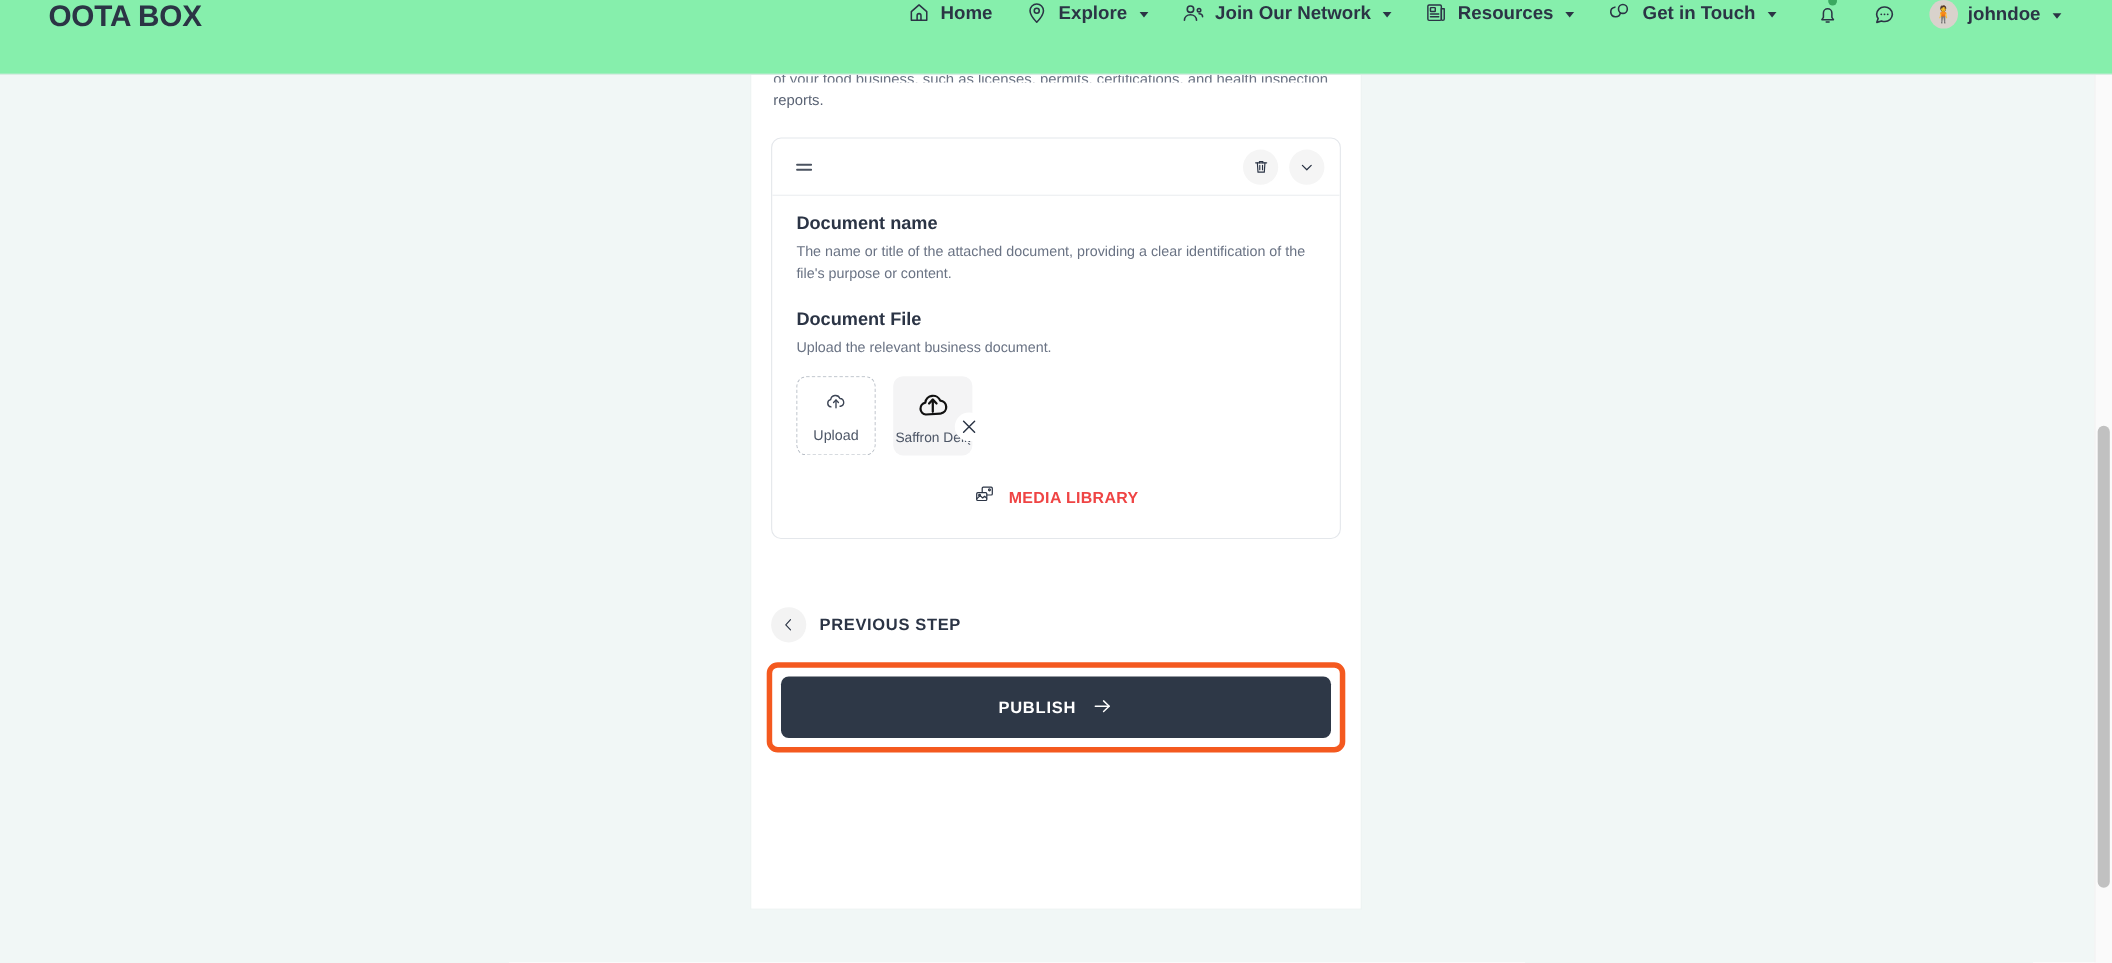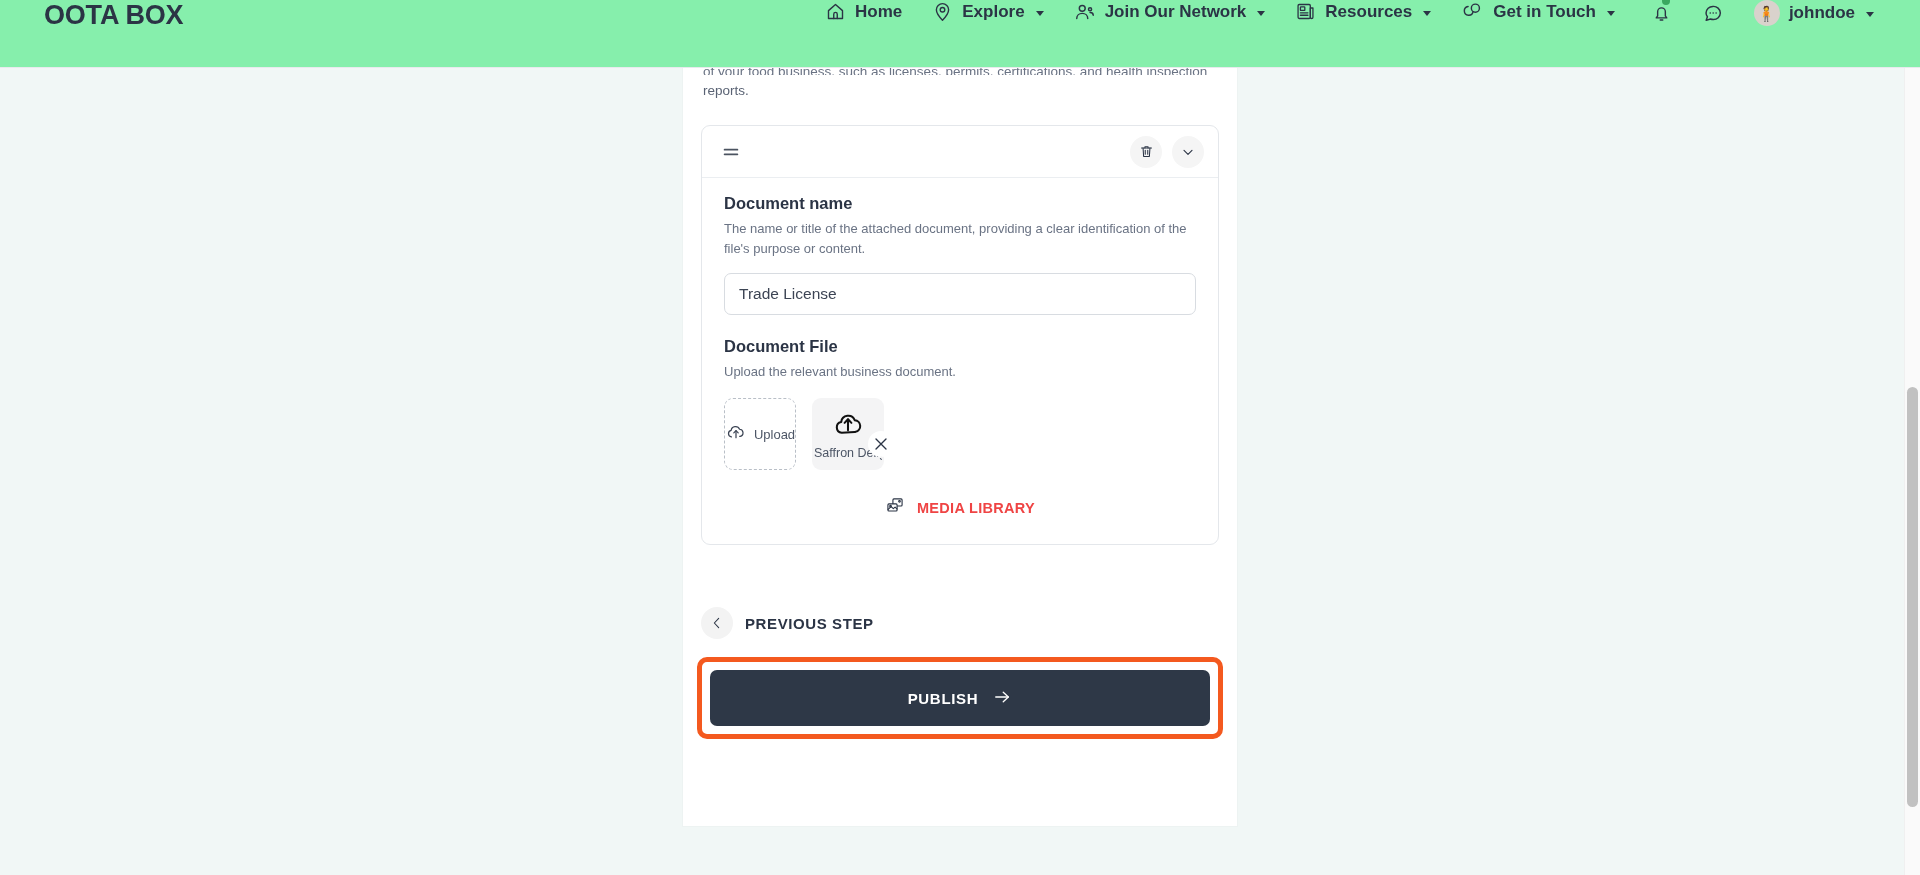--- a/index.html
+++ b/index.html
@@ -179,21 +179,21 @@
     margin-top: 16px;
     display: flex;
     align-items: flex-start;
     gap: 16px;
   }
   .upload-box {
     width: 72px; height: 72px;
     border: 1.5px dashed #b9bfc7;
     border-radius: 9px;
     display: flex;
-    flex-direction: row;
+    flex-direction: column;
     align-items: center;
     justify-content: center;
     gap: 7px;
     cursor: pointer;
     background: #fff;
   }
   .upload-box .lbl { font-size: 13px; color: #4d5666; }
 
   .file-chip {
     position: relative;
@@ -451,21 +451,20 @@
               <path d="M6 9.5 12 15.5 18 9.5"></path>
             </svg>
           </button>
         </div>
       </div>
 
       <div class="doc-body">
 
         <div class="field-label">Document name</div>
         <div class="field-help">The name or title of the attached document, providing a clear identification of the file's purpose or content.</div>
-        <input class="text-input" type="text" value="Trade License" style="">
 
         <div class="sec-gap">
           <div class="field-label">Document File</div>
           <div class="field-help">Upload the relevant business document.</div>
 
           <div class="upload-row">
 
             <div class="upload-box">
               <span>
                 <svg width="22" height="22" viewBox="0 0 24 24" fill="none" stroke="#3c4454" stroke-width="1.35" stroke-linecap="round" stroke-linejoin="round">

